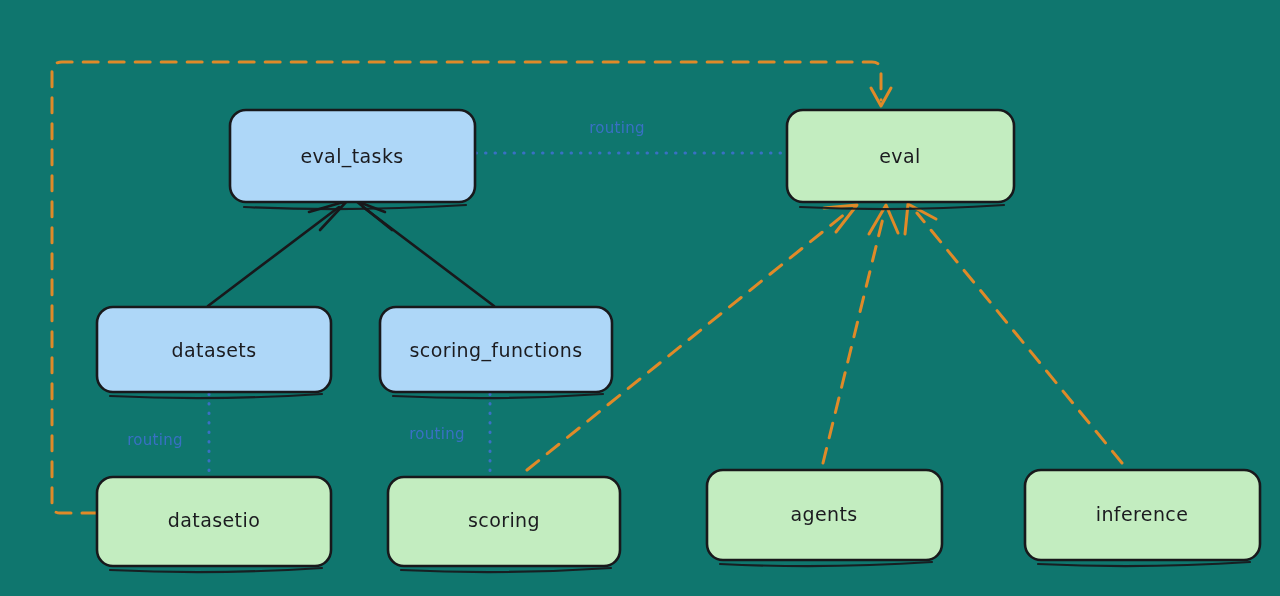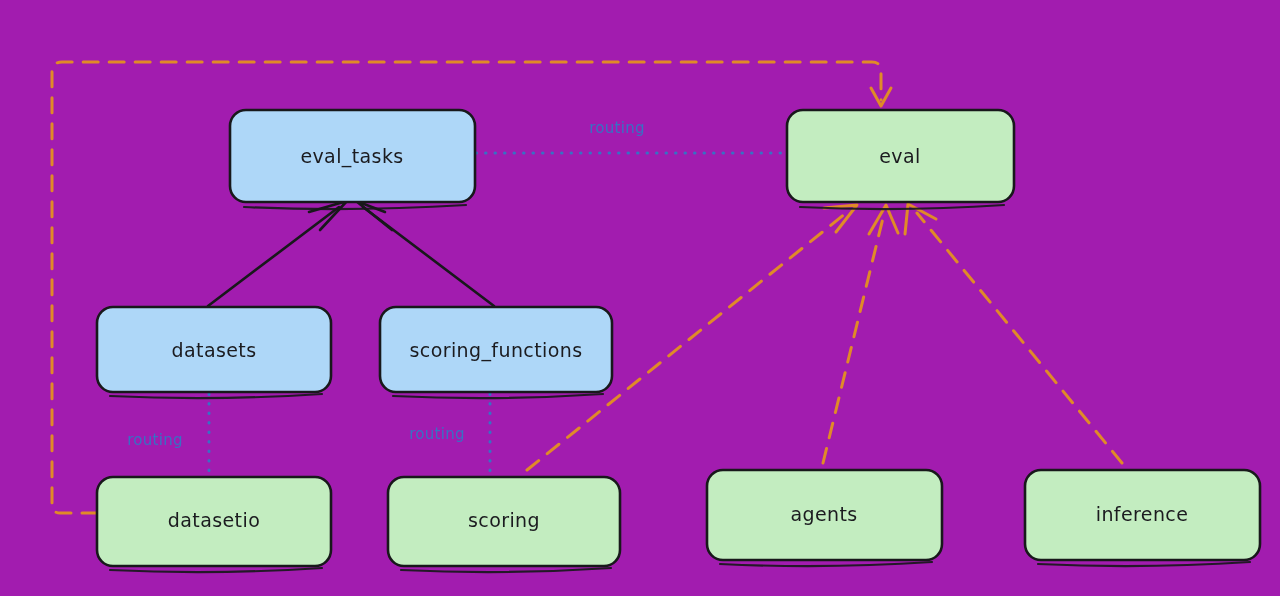--- a/index.html
+++ b/index.html
@@ -10,21 +10,21 @@
   body {
     width: 1280px;
     height: 596px;
     overflow: hidden;
     font-family: "DejaVu Sans", sans-serif;
   }
   #diagram-root {
     position: relative;
     width: 1280px;
     height: 596px;
-    background: #a21caf;
+    background: #0f766e;
   }
   svg.canvas {
     position: absolute;
     top: 0;
     left: 0;
     width: 1280px;
     height: 596px;
   }
   .node-label {
     font-family: "DejaVu Sans", sans-serif;

